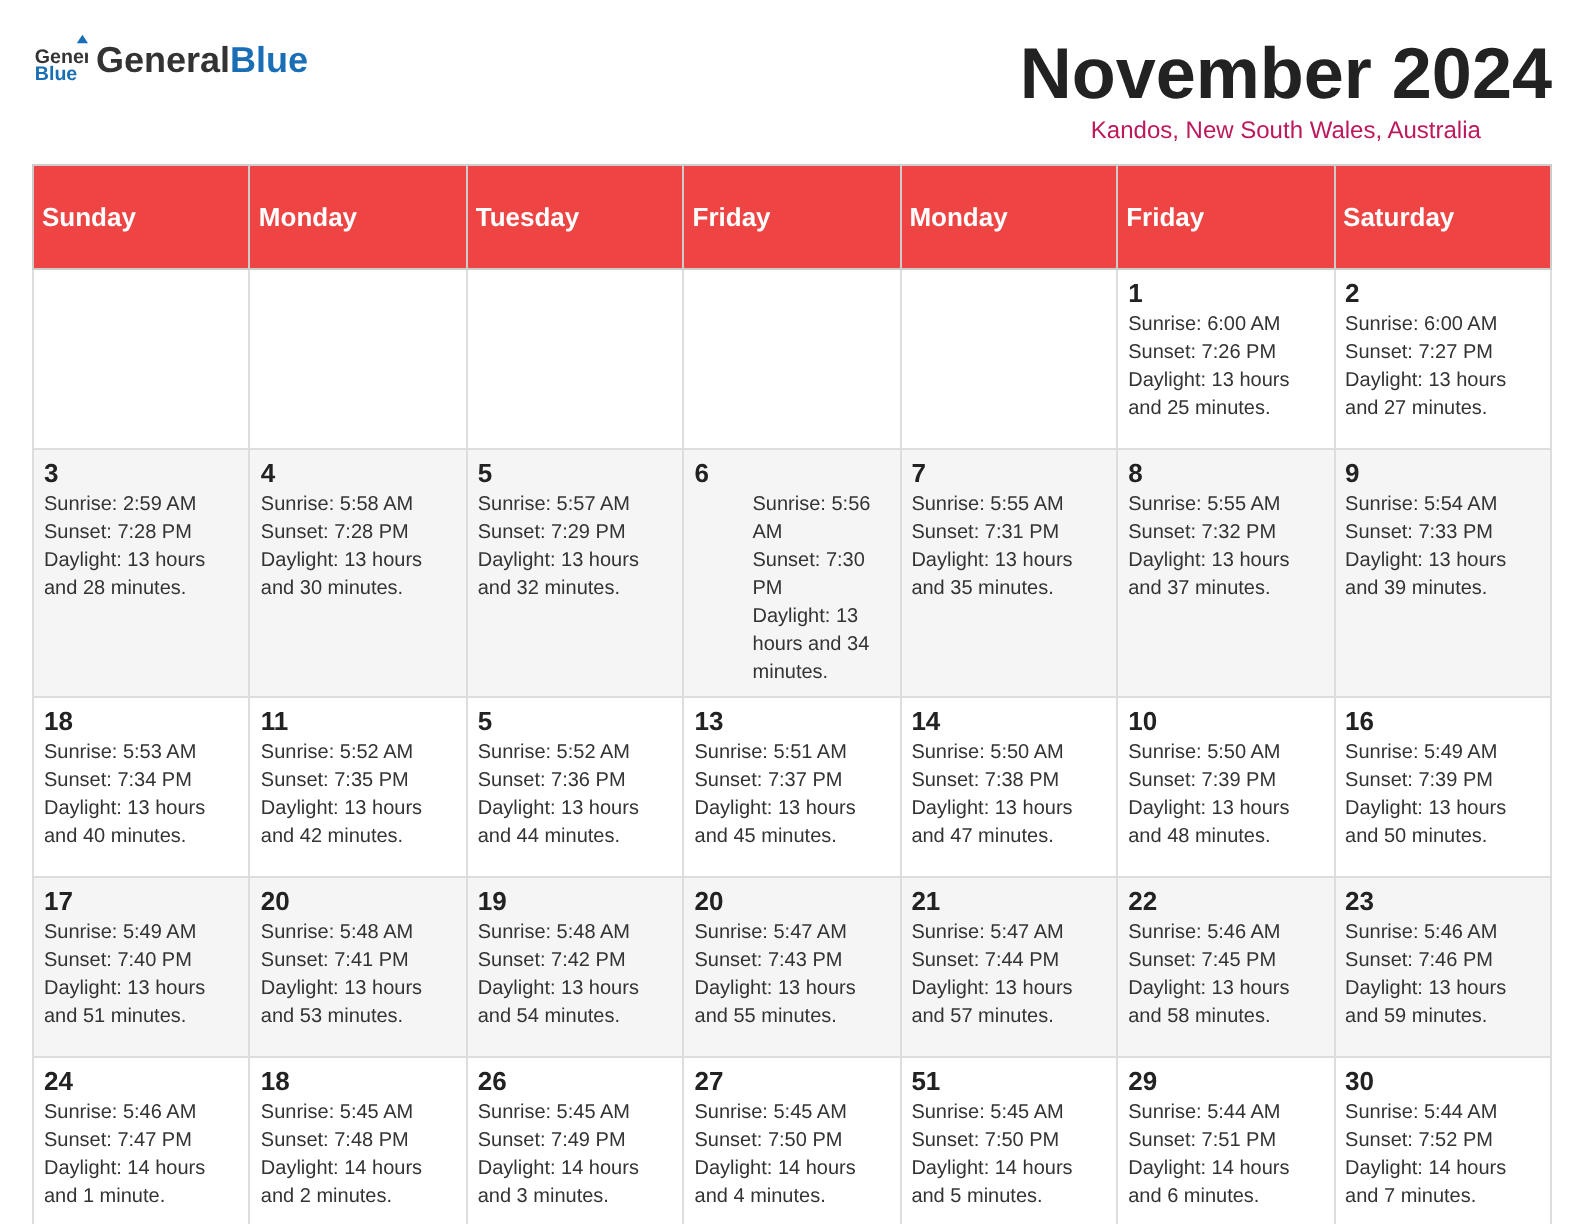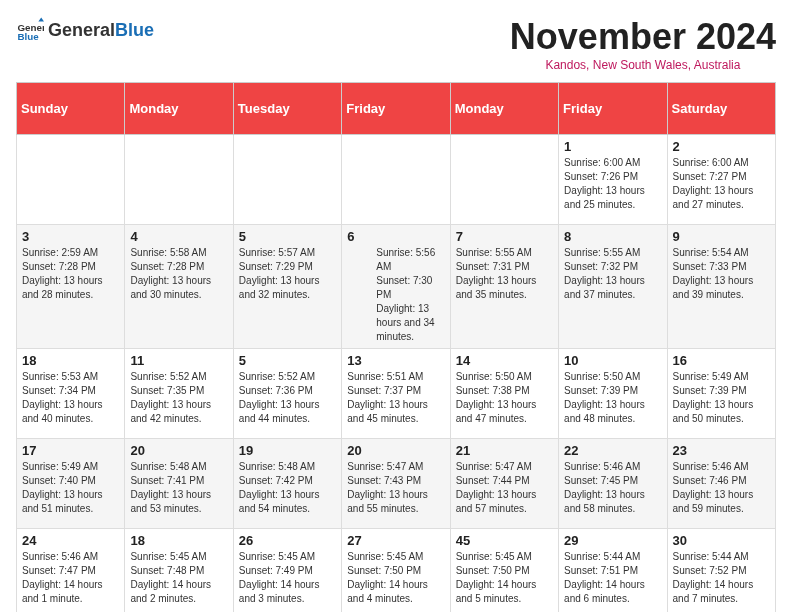--- a/index.html
+++ b/index.html
@@ -294,21 +294,21 @@
 Sunset: 7:49 PM
 Daylight: 14 hours and 3 minutes.</div>
         </td>
         <td>
           <span class="day-number">27</span>
           <div class="day-info" style="white-space: pre-line;">Sunrise: 5:45 AM
 Sunset: 7:50 PM
 Daylight: 14 hours and 4 minutes.</div>
         </td>
         <td>
-          <span class="day-number">45</span>
+          <span class="day-number">51</span>
           <div class="day-info" style="white-space: pre-line;">Sunrise: 5:45 AM
 Sunset: 7:50 PM
 Daylight: 14 hours and 5 minutes.</div>
         </td>
         <td>
           <span class="day-number">29</span>
           <div class="day-info" style="white-space: pre-line;">Sunrise: 5:44 AM
 Sunset: 7:51 PM
 Daylight: 14 hours and 6 minutes.</div>
         </td>

